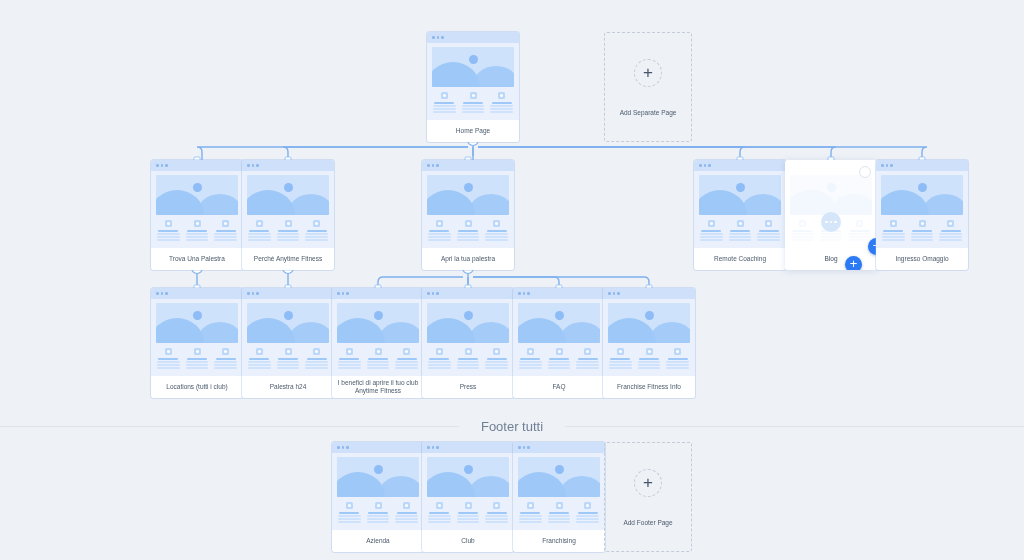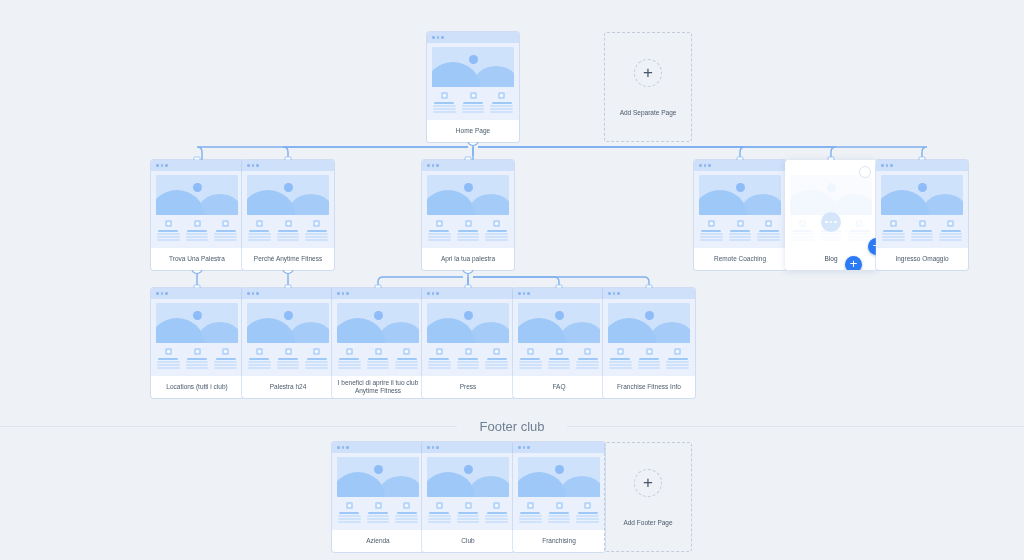--- a/index.html
+++ b/index.html
@@ -866,21 +866,21 @@
               <div class="s"></div>
             </div>
           </div>
         </div>
         <div class="label">Franchising</div>
       </div>
     </div>
 
   <div class="divider">
     <div class="ln"></div>
-    <div class="tx">Footer club</div>
+    <div class="tx">Footer tutti</div>
     <div class="ln"></div>
   </div>
 
   <div class="add" style="left:604px; top:442px;">
     <div class="circ">+</div>
     <div class="cap">Add Footer Page</div>
   </div>
 
 </div>
 

